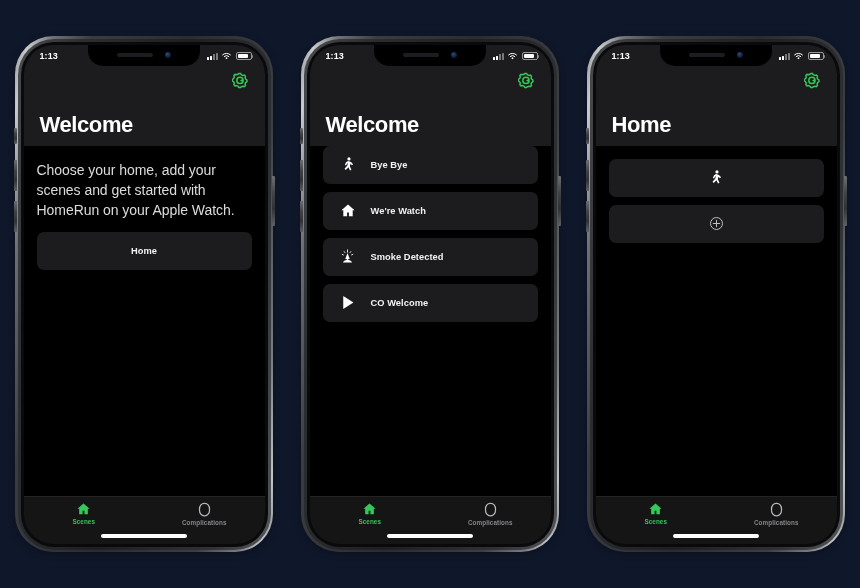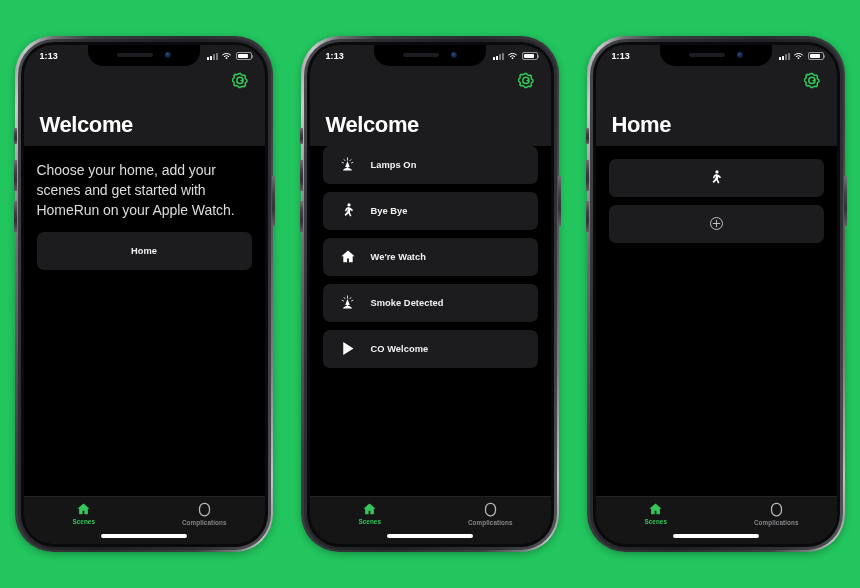--- a/index.html
+++ b/index.html
@@ -13,21 +13,21 @@
     position: relative;
   }
 
   #stage {
     width: 860px;
     height: 588px;
     display: flex;
     align-items: center;
     justify-content: center;
     gap: 28px;
-    background: #22c55e;
+    background: #0f172a;
   }
 
   
   .phone {
     position: relative;
     width: 258px;
     height: 516px;
     flex: 0 0 auto;
   }
 
@@ -373,32 +373,20 @@
             <path d="M12 2.2l1.4 1.9a8.3 8.3 0 011.7.7l2.3-.5 1.6 1.6-.5 2.3c.3.5.55 1.1.7 1.7l1.9 1.4v2.3l-1.9 1.4a8.3 8.3 0 01-.7 1.7l.5 2.3-1.6 1.6-2.3-.5c-.5.3-1.1.55-1.7.7L12 21.8H9.7l-1.4-1.9a8.3 8.3 0 01-1.7-.7l-2.3.5-1.6-1.6.5-2.3a8.3 8.3 0 01-.7-1.7L.6 12.7v-2.3l1.9-1.4c.15-.6.4-1.2.7-1.7l-.5-2.3 1.6-1.6 2.3.5c.5-.3 1.1-.55 1.7-.7L9.7 2.2z" fill="none" stroke="#34c759" stroke-width="2.1"></path>
             <circle cx="11.2" cy="11.9" r="4.4" fill="none" stroke="#34c759" stroke-width="2.1"></circle>
             <path d="M11.2 11.9l4.2-2.5v5z" fill="#34c759"></path>
           </svg>
         </div>
         <div class="page-title">Welcome</div>
       </div>
 
       <div class="content">
 
-        <div class="cell">
-          <div class="cell-icon">
-            <svg width="15" height="15" viewBox="0 0 24 24">
-              <path d="M12 1.4v3.6" stroke="#fff" stroke-width="1.4" stroke-linecap="round"></path>
-              <path d="M6.6 4.1l1.6 1.9M17.4 4.1l-1.6 1.9M3.4 8.6l2.2.9M20.6 8.6l-2.2.9" stroke="#fff" stroke-width="1.3" stroke-linecap="round"></path>
-              <path d="M12 6.5L8.4 16h7.2z" fill="#fff"></path>
-              <rect x="10.9" y="15.4" width="2.2" height="4" fill="#fff"></rect>
-              <path d="M4.6 21.4c1.6-2.6 4.3-4.2 7.4-4.2s5.8 1.6 7.4 4.2z" fill="#fff"></path>
-            </svg>
-          </div>
-          <div class="cell-label">Lamps On</div>
-        </div>
 
         <div class="cell">
           <div class="cell-icon">
             <svg width="14" height="16" viewBox="0 0 20 26">
               <circle cx="11.6" cy="3.2" r="2.6" fill="#fff"></circle>
               <path d="M10.2 6.6l-3.4 2.1-1.9 4.3 2 .8 1.4-3 1.6-.9-1.2 4.4-4.3 4.9 1.9 1.8 4.4-4.5 2.6 5.4 2.3-1.1-2.6-5.6.9-4.2 2.4 2.5 2-1.6-3.5-3.9z" fill="#fff"></path>
             </svg>
           </div>
           <div class="cell-label">Bye Bye</div>
         </div>

